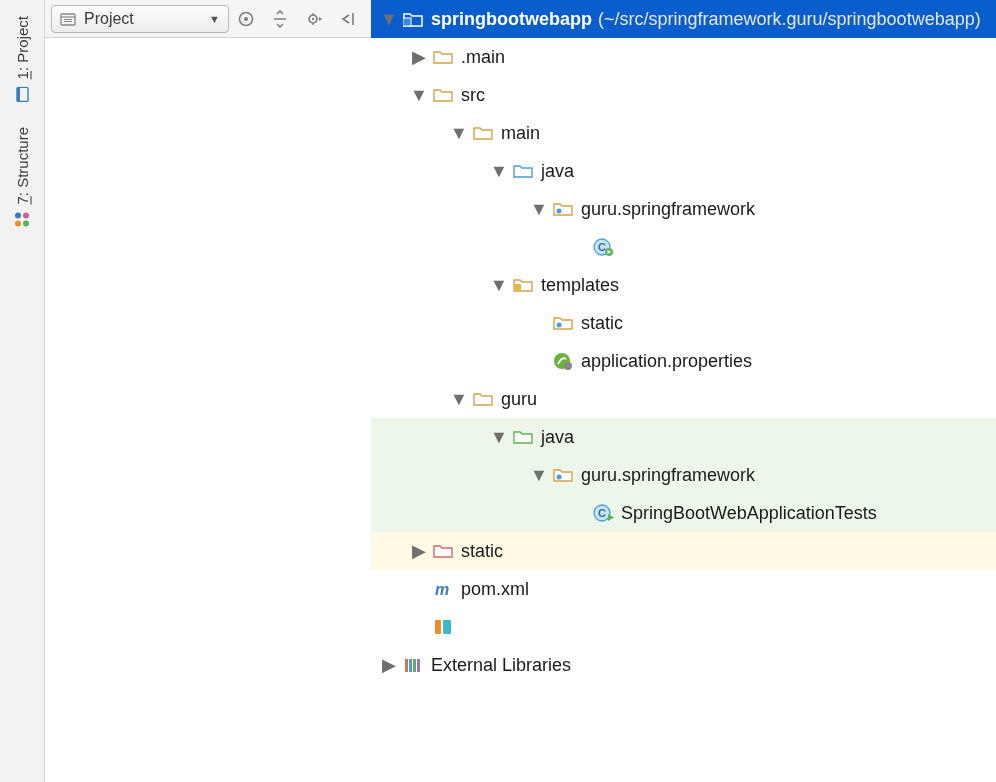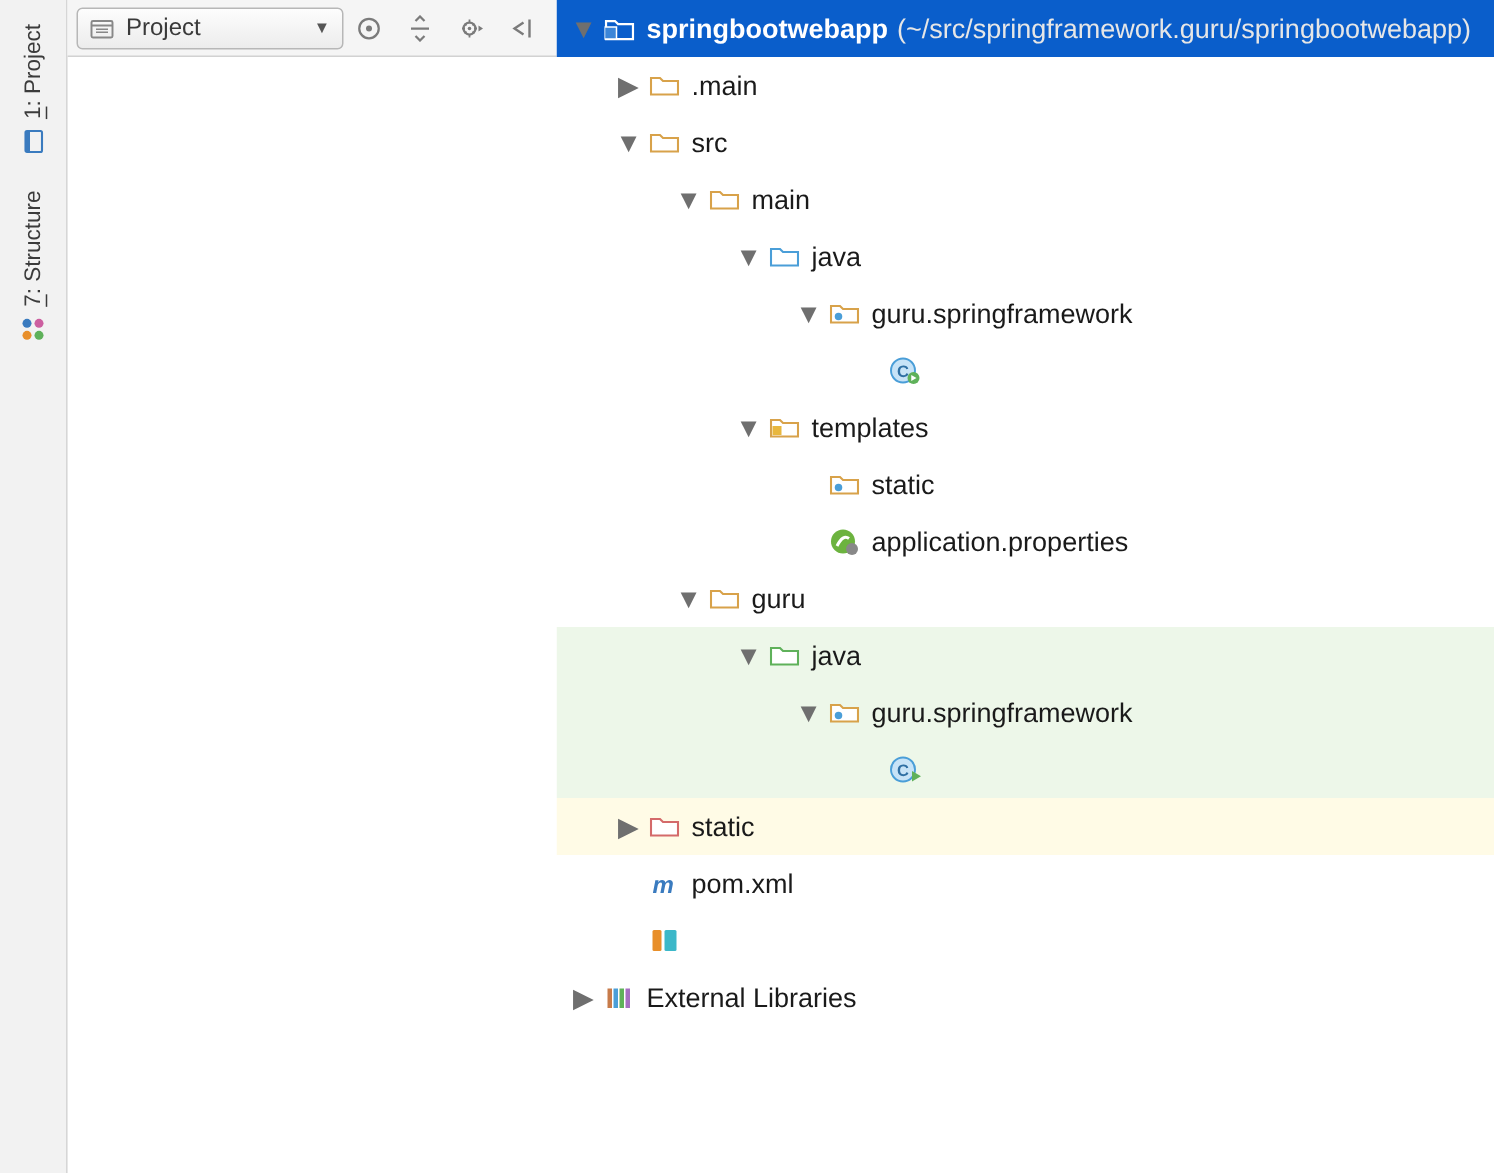--- a/index.html
+++ b/index.html
@@ -333,20 +333,21 @@
 
     <div class="row green-bg indent5">
       <span class="no-arrow"></span>
       <span class="icon">
         <svg width="22" height="20">
             <circle cx="9" cy="10" r="8" fill="#c7e3f7" stroke="#4a9ed8" stroke-width="1.3"></circle>
             <text x="9" y="14" font-size="11" text-anchor="middle" fill="#2f6fa3" font-weight="bold">C</text>
             <polygon points="15,11 15,18 21,14.5" fill="#5fb15a"></polygon>
           </svg>
       </span>
+      <span class="label">SpringBootWebApplicationTests</span>
     </div>
 
     <div class="row yellow-bg indent1">
       <span class="arrow">▶</span>
       <span class="icon">
         <svg width="20" height="16">
             <path d="M1 3 h6 l2 2 h10 v9 h-18 z" fill="#fff" stroke="#d46a6a" stroke-width="1.4"></path>
           </svg>
       </span>
       <span class="label">static</span>

